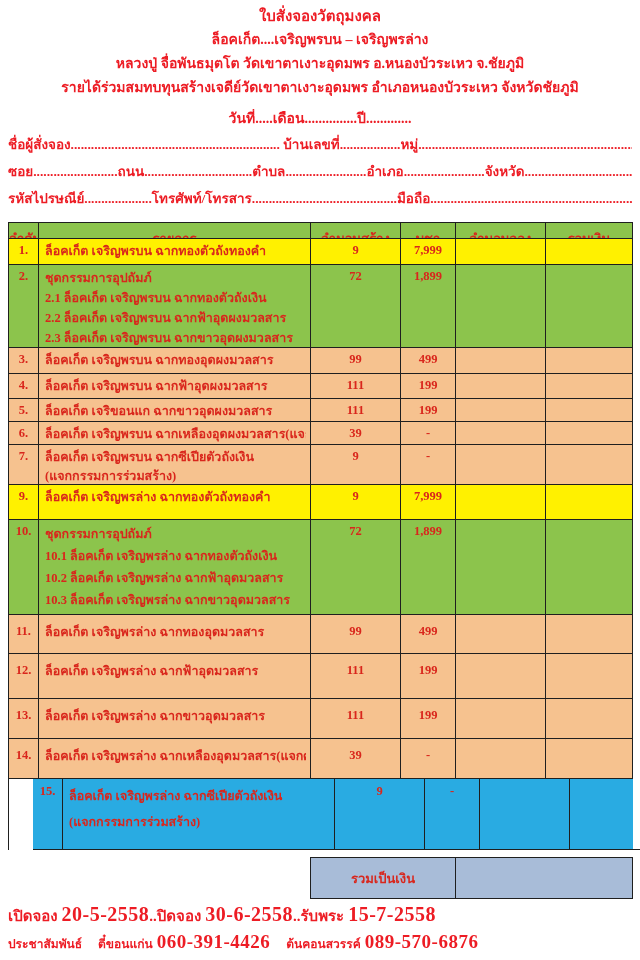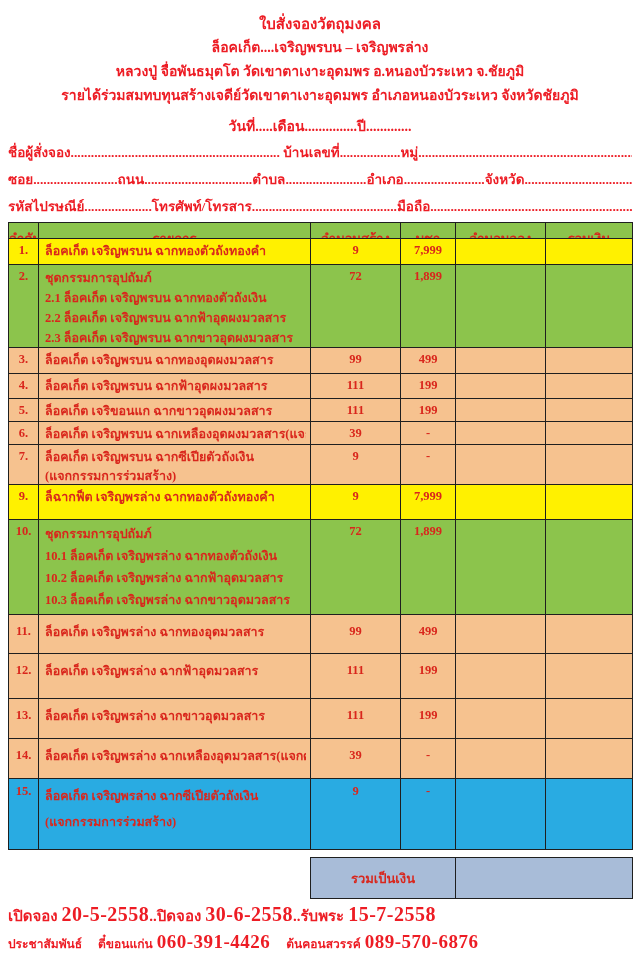--- a/index.html
+++ b/index.html
@@ -1,19 +1,19 @@
 <!DOCTYPE html>
 <html><head>
 <meta charset="utf-8">
 <style>
   html,body{margin:0;padding:0;background:#fff;}
   .page{position:relative;width:640px;height:960px;background:#ffffff;overflow:hidden;
         font-family:"Liberation Serif","DejaVu Sans",serif;font-weight:bold;color:#ed1c24;}
   
-  .titles{padding-top:12px;text-align:center;}
+  .titles{padding-top:4px;text-align:center;}
   .titles .t{line-height:24px;font-size:14px;white-space:nowrap;overflow:hidden;}
   .titles .t1{font-size:15px;}
   .dateline{text-align:center;font-size:14px;margin-top:9px;line-height:20px;white-space:nowrap;overflow:hidden;}
   
   .formlines{margin:2px 8px 0 8px;font-size:13.5px;}
   .fl{line-height:27px;white-space:nowrap;overflow:hidden;}
   
   .otable{position:absolute;left:8px;top:222px;width:624px;border-left:1px solid #1f1f1f;border-top:1px solid #1f1f1f;color:#d9261c;}
   .trow{display:grid;grid-template-columns:30px 272px 90px 55px 90px 87px;}
   .c{border-right:1px solid #1f1f1f;border-bottom:1px solid #1f1f1f;box-sizing:border-box;
@@ -151,21 +151,21 @@
       </div>
       <div class="c num">9</div>
       <div class="c num">-</div>
       <div class="c"></div>
       <div class="c"></div>
     </div>
 
     <div class="trow" style="height: 35px; background-color: rgb(255, 241, 0);">
       <div class="c no">9.</div>
       <div class="c items">
-          <div>ล็ฉากฟ็ต เจริญพรล่าง ฉากทองตัวถังทองคำ</div>
+          <div>ล็อคเก็ต เจริญพรล่าง ฉากทองตัวถังทองคำ</div>
         </div>
       <div class="c num">9</div>
       <div class="c num">7,999</div>
       <div class="c"></div>
       <div class="c"></div>
     </div>
 
     <div class="trow lh22" style="height: 95px; background-color: rgb(140, 196, 76);">
       <div class="c no">10.</div>
       <div class="c items">
@@ -217,21 +217,21 @@
       <div class="c no">14.</div>
       <div class="c items">
           <div>ล็อคเก็ต เจริญพรล่าง ฉากเหลืองอุดมวลสาร(แจกศูนย์จอง)</div>
         </div>
       <div class="c num">39</div>
       <div class="c num">-</div>
       <div class="c"></div>
       <div class="c"></div>
     </div>
 
-    <div class="trow lh26 r15" style="height: 71px; background-color: rgb(41, 171, 226);">
+    <div class="trow lh26 r15" style="height: 71px; background-color: rgb(41, 171, 226); margin-left: 24px;">
       <div class="c no">15.</div>
       <div class="c items">
         <div>ล็อคเก็ต เจริญพรล่าง ฉากซีเปียตัวถังเงิน</div>
         <div>(แจกกรรมการร่วมสร้าง)</div>
       </div>
       <div class="c num">9</div>
       <div class="c num">-</div>
       <div class="c"></div>
       <div class="c"></div>
     </div>

